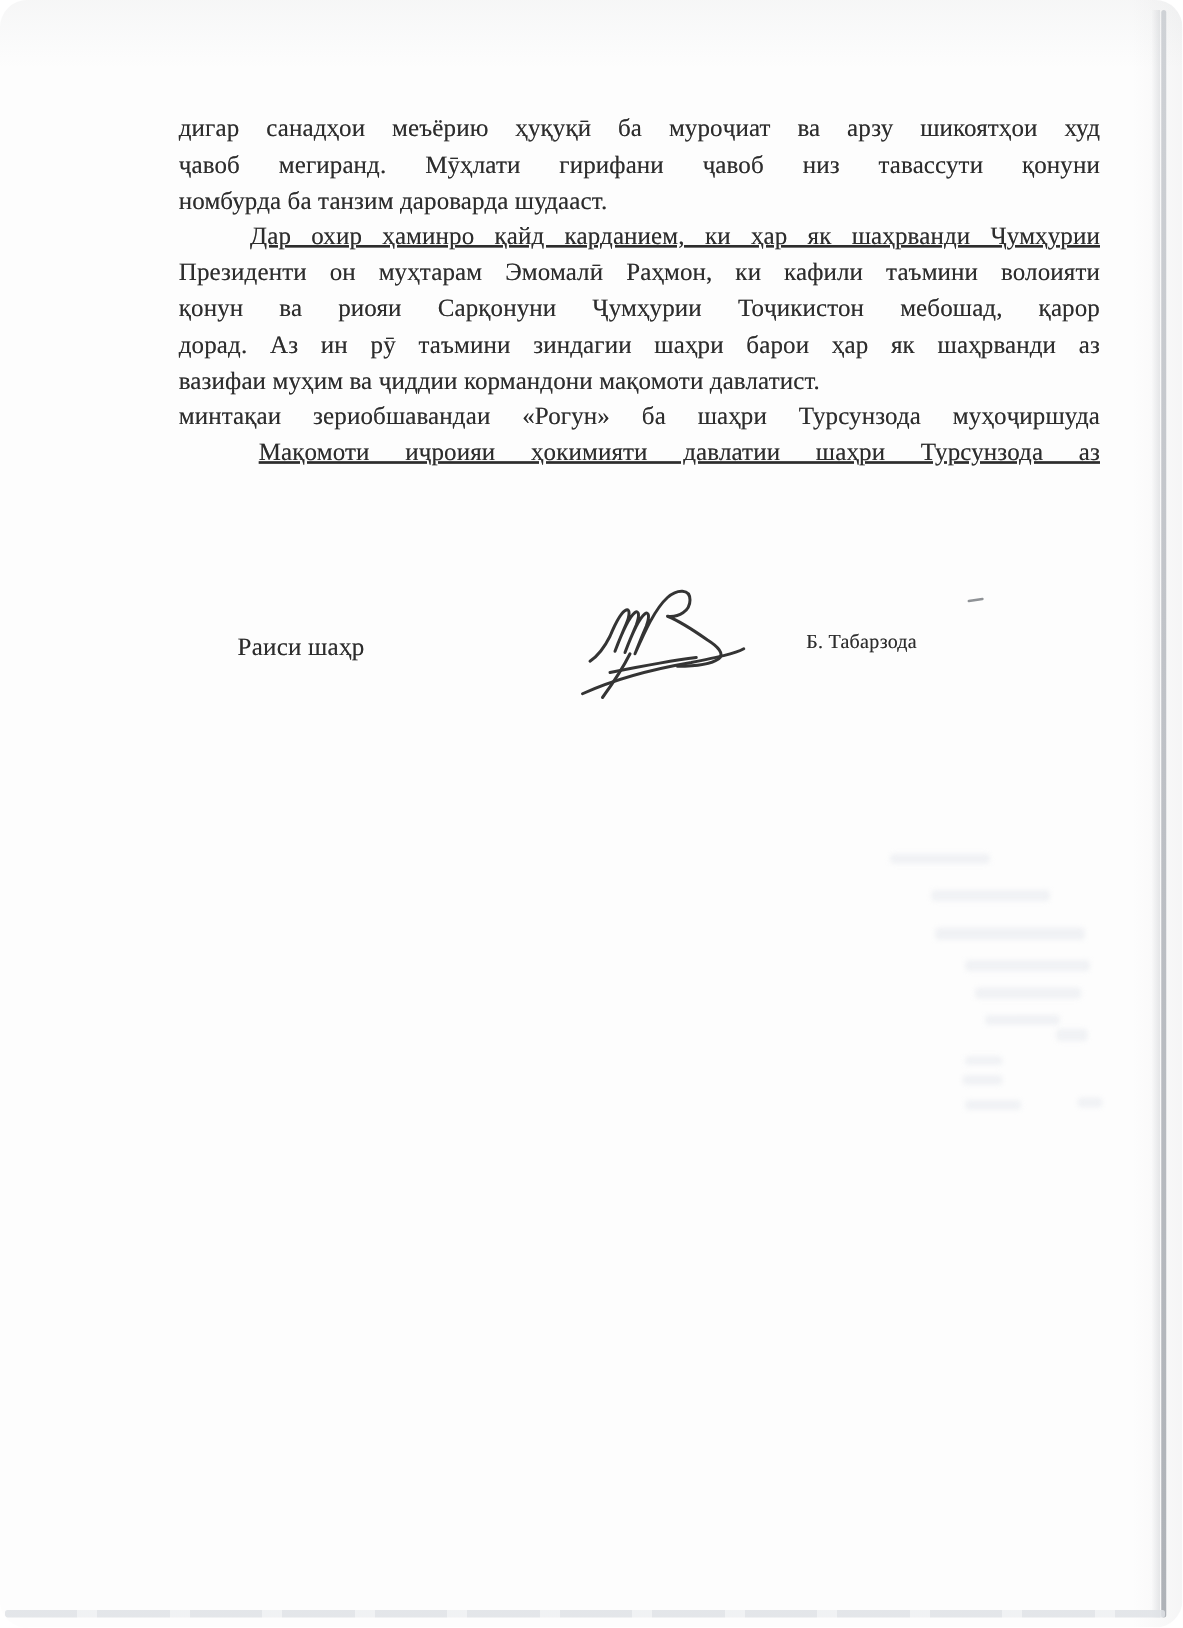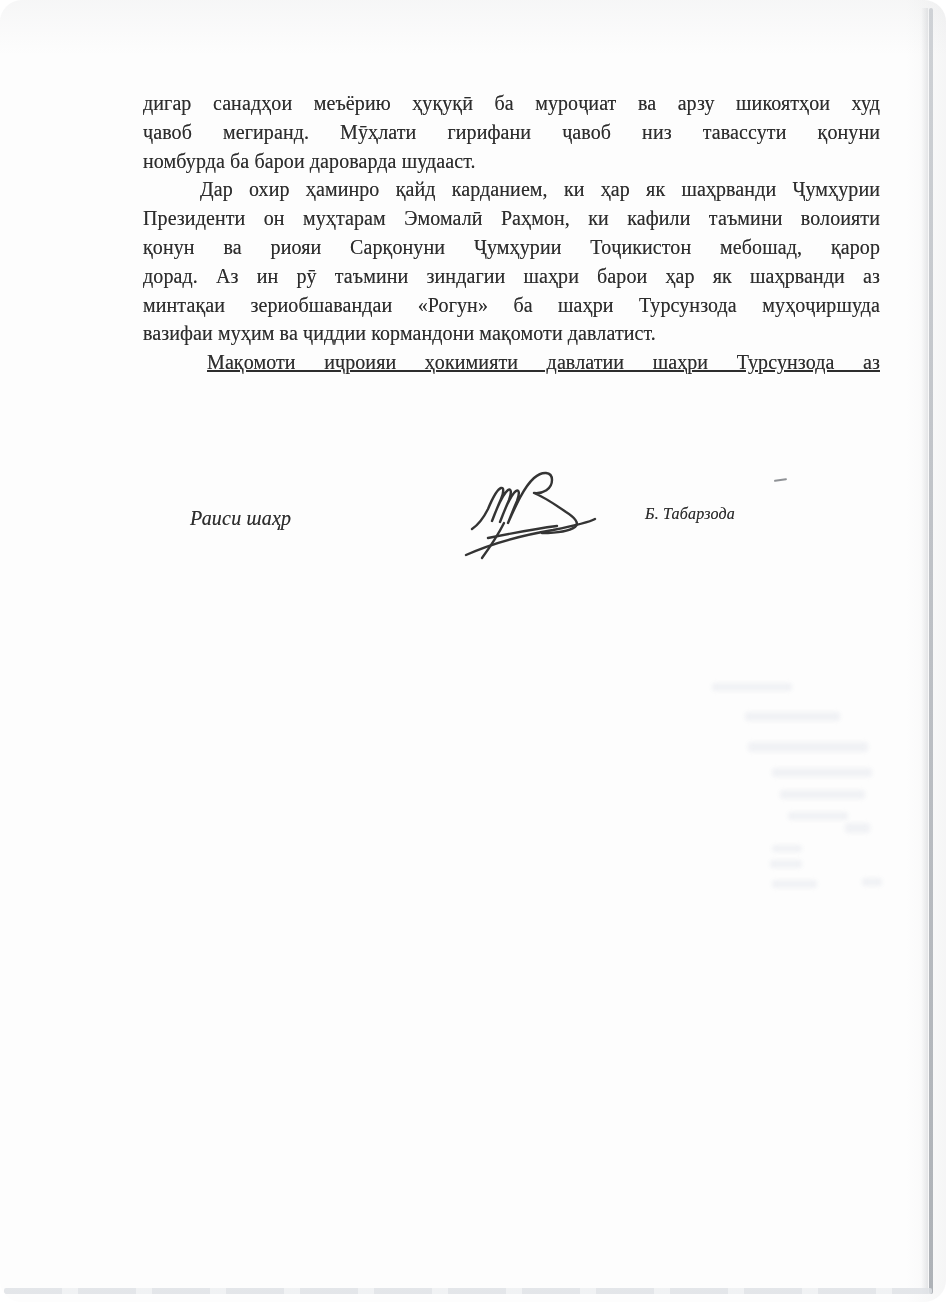--- a/index.html
+++ b/index.html
@@ -64,31 +64,30 @@
     text-shadow: 0 0 0.5px rgba(40,40,40,0.55);
   }
   .line {
     text-align: justify;
     text-align-last: justify;
     white-space: normal;
   }
   .line.last {
     text-align-last: left;
   }
-  .para.indent-1 .line.first { text-indent: 57px; }
+  .para.indent-1 .line.first { text-indent: 57px; text-decoration: underline; }
   .para.indent-2 .line.first { text-indent: 64px; text-decoration: underline; }
 
   
   .sig-area {
     position: absolute;
     top: 455px;
     left: 0;
     width: 786px;
     height: 150px;
-    font-style: italic;
   }
   .sig-role {
     position: absolute;
     left: 190px;
     top: 52px;
     font-size: 20px;
     letter-spacing: 0.2px;
     text-shadow: 0 0 0.5px rgba(40,40,40,0.55);
   }
   .sig-name {
@@ -138,30 +137,30 @@
 </head>
 <body>
 
 <div class="page">
 
   <div class="text-block">
 
     <div class="para">
       <div class="line first">дигар санадҳои меъёрию ҳуқуқӣ  ба муроҷиат ва арзу шикоятҳои худ</div>
       <div class="line">ҷавоб мегиранд. Мӯҳлати гирифани ҷавоб низ тавассути қонуни</div>
-      <div class="line last">номбурда ба барои дароварда шудааст.</div>
+      <div class="line last">номбурда ба танзим дароварда шудааст.</div>
     </div>
 
     <div class="para indent-1">
       <div class="line first">Дар охир ҳаминро қайд карданием, ки ҳар як шаҳрванди Ҷумҳурии</div>
       <div class="line">Президенти он муҳтарам Эмомалӣ Раҳмон, ки кафили таъмини волоияти</div>
       <div class="line">қонун ва риояи Сарқонуни Ҷумҳурии Тоҷикистон мебошад, қарор</div>
       <div class="line">дорад. Аз ин рӯ таъмини зиндагии шаҳри барои ҳар як шаҳрванди аз</div>
+      <div class="line last">вазифаи муҳим ва ҷиддии кормандони мақомоти давлатист.</div>
       <div class="line">минтақаи зериобшавандаи «Рогун» ба шаҳри Турсунзода муҳоҷиршуда</div>
-      <div class="line last">вазифаи муҳим ва ҷиддии кормандони мақомоти давлатист.</div>
     </div>
 
     <div class="para indent-2">
       <div class="line first">Мақомоти иҷроияи ҳокимияти давлатии шаҳри Турсунзода аз</div>
     </div>
 
   </div>
 
   <div class="sig-area">
     <span class="sig-role">Раиси шаҳр</span>

